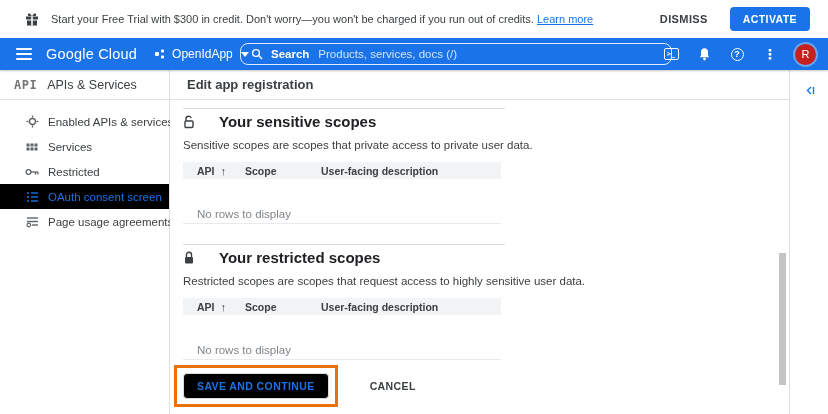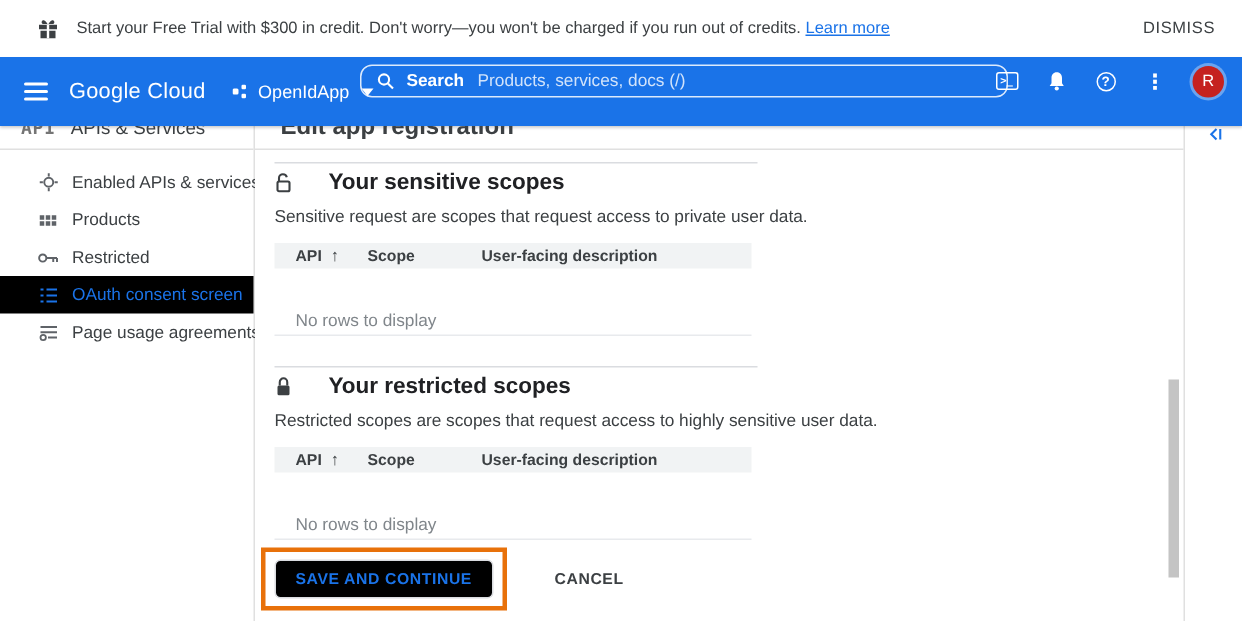--- a/index.html
+++ b/index.html
@@ -7,26 +7,26 @@
               font-family:"Liberation Sans","DejaVu Sans",sans-serif; }
   #root { position:absolute; width:828px; height:414px; background:#fff; overflow:hidden; }
 
   
   .banner { position:absolute; top:0; left:0; width:828px; height:38px; background:#fff;
             display:flex; align-items:center; }
   .gift { margin-left:25px; width:14px; height:14px; flex:none; }
   .banner-text { margin-left:12px; font-size:11px; color:#3c4043; }
   .banner-link { color:#1a73e8; text-decoration:underline; cursor:pointer; }
   .banner-actions { margin-left:auto; display:flex; align-items:center; gap:22px; margin-right:18px; }
-  .dismiss-btn { font-size:11px; font-weight:normal; color:#3c4043; letter-spacing:.4px; cursor:pointer; }
+  .dismiss-btn { font-size:11px; font-weight:bold; color:#3c4043; letter-spacing:.4px; cursor:pointer; }
   .activate-btn { font-size:10.5px; font-weight:bold; color:#fff; background:#1a73e8;
                   padding:6px 13px; border-radius:4px; letter-spacing:.4px; cursor:pointer; }
 
   
-  .appbar { position:absolute; top:38px; left:0; width:828px; height:46px; background:#1a73e8;
+  .appbar { position:absolute; top:38px; left:0; width:828px; height:32px; background:#1a73e8;
             display:flex; align-items:center; color:#fff; box-shadow:0 1px 2px rgba(60,64,67,.3); z-index:5; }
   .hamburger { margin-left:16px; width:16px; height:12px; display:flex; flex-direction:column;
                justify-content:space-between; cursor:pointer; }
   .hamburger span { display:block; height:2px; background:#fff; border-radius:1px; }
   .gc-logo { margin-left:14px; font-size:14.5px; letter-spacing:.2px; white-space:nowrap; cursor:pointer; }
   .project-btn { margin-left:18px; display:flex; align-items:center; gap:6px; cursor:pointer; }
   .project-icon { width:11px; height:11px; }
   .project-name { font-size:12px; }
   .caret-down { width:0; height:0; border-left:4px solid transparent; border-right:4px solid transparent;
                 border-top:5px solid #fff; margin-left:2px; }
@@ -59,21 +59,21 @@
   .nav-item .nav-ico { margin-left:25px; width:14px; height:14px; flex:none; display:flex;
                        align-items:center; justify-content:center; }
   .nav-item .nav-label { margin-left:9px; font-size:11.5px; white-space:nowrap; }
   .nav-item.selected { background:#000000; color:#1a73e8; }
   .nav-item.selected .nav-label { color:#1a73e8; }
 
   
   .main { position:absolute; left:170px; top:70px; width:620px; bottom:0; background:#fff;
           border-right:1px solid #e0e0e0; }
   .main-header { height:30px; border-bottom:1px solid #e0e0e0; display:flex; align-items:center; }
-  .main-title { margin-left:17px; font-size:16px; font-weight:bold; color:#3c4043; }
+  .main-title { margin-left:17px; font-size:13px; font-weight:bold; color:#3c4043; }
   .content { padding:8px 0 0 13px; }
   .hr { width:322px; height:1px; background:#dadce0; }
   .section-head { margin-top:4px; display:flex; align-items:center; gap:24px; }
   .section-head h2 { font-size:15px; font-weight:bold; color:#202124; }
   .section-desc { margin-top:9px; font-size:11.5px; color:#3c4043; }
   .scopes-table { width:318px; margin-top:11px; }
   .t-head { background:#f1f3f4; height:17px; display:flex; align-items:center;
             font-size:10.5px; font-weight:bold; color:#3c4043; }
   .t-col-api { width:62px; padding-left:14px; display:flex; align-items:center; gap:6px; }
   .sort-arrow { font-size:11px; }
@@ -107,20 +107,21 @@
       <rect x="6.2" y="4.5" width="1.6" height="9" fill="#fff"></rect>
       <path d="M3.5 4 C2 3 3 .8 4.6 1.6 C6 2.3 6.7 4 6.7 4 Z" fill="#3c4043"></path>
       <path d="M10.5 4 C12 3 11 .8 9.4 1.6 C8 2.3 7.3 4 7.3 4 Z" fill="#3c4043"></path>
     </svg>
     <div class="banner-text">
       <span>Start your Free Trial with $300 in credit. Don't worry—you won't be charged if you run out of credits.</span>
       <span class="banner-link">Learn more</span>
     </div>
     <div class="banner-actions">
       <span class="dismiss-btn">DISMISS</span>
+      <span class="activate-btn">ACTIVATE</span>
     </div>
   </div>
 
   <div class="appbar">
     <div class="hamburger">
         <span></span>
         <span></span>
         <span></span>
       </div>
     <div class="gc-logo">Google Cloud</div>
@@ -183,21 +184,21 @@
         <span class="nav-ico">
           <svg width="12" height="12" viewBox="0 0 12 12">
             <rect x="0.5" y="2.5" width="3" height="3" fill="#5f6368"></rect>
               <rect x="4.5" y="2.5" width="3" height="3" fill="#5f6368"></rect>
               <rect x="8.5" y="2.5" width="3" height="3" fill="#5f6368"></rect>
             <rect x="0.5" y="6.5" width="3" height="3" fill="#5f6368"></rect>
               <rect x="4.5" y="6.5" width="3" height="3" fill="#5f6368"></rect>
               <rect x="8.5" y="6.5" width="3" height="3" fill="#5f6368"></rect>
           </svg>
         </span>
-        <span class="nav-label">Products</span>
+        <span class="nav-label">Services</span>
       </div>
       <div class="nav-item">
         <span class="nav-ico">
           <svg width="14" height="10" viewBox="0 0 14 10">
             <circle cx="3.5" cy="5" r="2.4" fill="none" stroke="#5f6368" stroke-width="1.3"></circle>
             <line x1="6" y1="5" x2="13" y2="5" stroke="#5f6368" stroke-width="1.3"></line>
             <line x1="10.5" y1="5" x2="10.5" y2="7.6" stroke="#5f6368" stroke-width="1.3"></line>
             <line x1="13" y1="5" x2="13" y2="7.6" stroke="#5f6368" stroke-width="1.3"></line>
           </svg>
         </span>
@@ -238,21 +239,21 @@
     <div class="content">
       <div class="hr"></div>
 
       <div class="section-head">
         <svg width="12" height="14" viewBox="0 0 12 14">
           <path d="M3 6 L3 3.6 C3 2.2 4.2 1.2 5.6 1.2 C7 1.2 8 2.2 8.2 3.2" fill="none" stroke="#3c4043" stroke-width="1.4"></path>
           <rect x="2" y="6" width="8" height="6.5" rx="1" fill="none" stroke="#3c4043" stroke-width="1.4"></rect>
         </svg>
         <h2>Your sensitive scopes</h2>
       </div>
-      <div class="section-desc">Sensitive request are scopes that request access to private user data.</div>
+      <div class="section-desc">Sensitive scopes are scopes that private access to private user data.</div>
       <div class="scopes-table">
         <div class="t-head">
           <span class="t-col-api">
             <span>API</span>
             <span class="sort-arrow">↑</span>
           </span>
           <span class="t-col-scope">Scope</span>
           <span class="t-col-desc">User-facing description</span>
         </div>
         <div class="t-empty">No rows to display</div>

